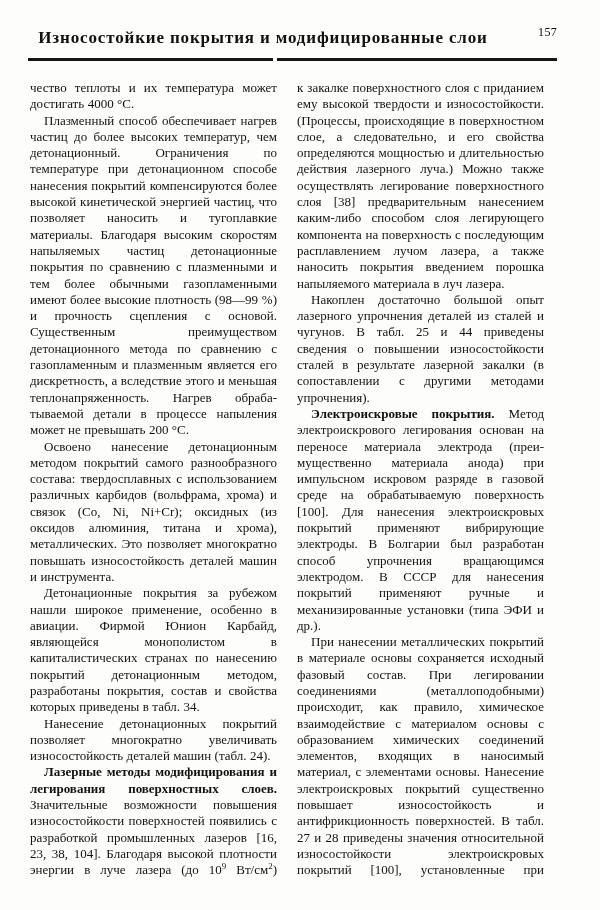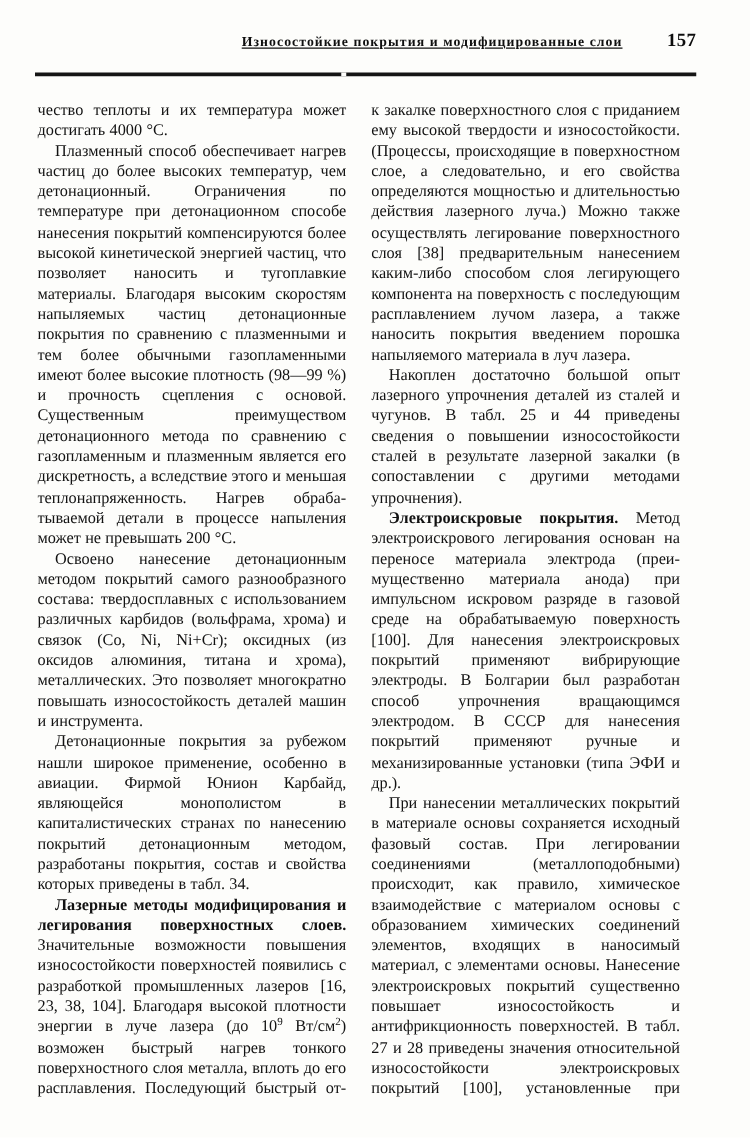--- a/index.html
+++ b/index.html
@@ -27,34 +27,33 @@
     left: 28px;
     top: 28px;
     width: 529px;
     height: 22px;
   }
   .runhead-title {
     position: absolute;
     left: 0;
     top: 0;
     width: 470px;
-    text-align: right;
+    text-align: center;
     font-weight: bold;
-    font-size: 11px;
+    font-size: 17px;
     letter-spacing: 0.85px;
     white-space: nowrap;
     color: #101010;
-    text-decoration: underline;
   }
   .runhead-folio {
     position: absolute;
     right: 0;
     top: -3px;
-    font-weight: bold;
-    font-size: 15px;
+    font-weight: normal;
+    font-size: 12px;
     letter-spacing: 0.3px;
     color: #0d0d0d;
     text-align: right;
   }
   .rule {
     position: absolute;
     left: 28px;
     top: 58px;
     width: 529px;
     height: 3px;
@@ -118,20 +117,21 @@
   <div class="rule"></div>
   <div class="rule-break"></div>
 
   <div class="cols">
 
     <div class="col col-left">
       <p class="noind">чество теплоты и их температура может достигать 4000 °С.</p>
       <p class="ind">Плазменный способ обеспечивает на­грев частиц до более высоких темпера­тур, чем детонационный. Ограничения по температуре при детонационном способе нанесения покрытий компенси­руются более высокой кинетической энергией частиц, что позволяет нано­сить и тугоплавкие материалы. Благо­даря высоким скоростям напыляемых частиц детонационные покрытия по сравнению с плазменными и тем более обычными газопламенными имеют более высокие плотность (98—99 %) и проч­ность сцепления с основой. Существен­ным преимуществом детонационного метода по сравнению с газопламенным и плазменным является его дискрет­ность, а вследствие этого и меньшая теплонапряженность. Нагрев обраба­тываемой детали в процессе напыления может не превышать 200 °С.</p>
       <p class="ind">Освоено нанесение детонационным методом покрытий самого разнообраз­ного состава: твердосплавных с ис­пользованием различных карбидов (вольфрама, хрома) и связок (Co, Ni, Ni+Cr); оксидных (из оксидов алюми­ния, титана и хрома), металлических. Это позволяет многократно повышать износостойкость деталей машин и ин­струмента.</p>
       <p class="ind">Детонационные покрытия за рубе­жом нашли широкое применение, осо­бенно в авиации. Фирмой Юнион Кар­байд, являющейся монополистом в капиталистических странах по нанесе­нию покрытий детонационным методом, разработаны покрытия, состав и свой­ства которых приведены в табл. 34.</p>
+      <p class="ind">Нанесение детонационных покрытий позволяет многократно увеличивать износостойкость деталей машин (табл. 24).</p>
       <p class="ind"><b>Лазерные методы модифицирова­ния и легирования поверхностных слоев.</b><span> Значительные возможности повышения износостойкости поверх­ностей появились с разработкой про­мышленных лазеров [16, 23, 38, 104]. Благодаря высокой плотности энергии в луче лазера (до 10</span><sup>9</sup><span> Вт/см</span><sup>2</sup><span>) возможен быстрый нагрев тонкого поверхност­ного слоя металла, вплоть до его рас­плавления. Последующий быстрый от­вод теплоты в объем металла приводит</span></p>
     </div>
 
     <div class="col col-right">
       <p class="noind">к закалке поверхностного слоя с при­данием ему высокой твердости и износо­стойкости. (Процессы, происходящие в поверхностном слое, а следовательно, и его свойства определяются мощно­стью и длительностью действия лазер­ного луча.) Можно также осуществлять легирование поверхностного слоя [38] предварительным нанесением каким-либо способом слоя легирующего ком­понента на поверхность с последующим расплавлением лучом лазера, а также наносить покрытия введением порошка напыляемого материала в луч лазера.</p>
       <p class="ind">Накоплен достаточно большой опыт лазерного упрочнения деталей из ста­лей и чугунов. В табл. 25 и 44 приведе­ны сведения о повышении износостой­кости сталей в результате лазерной закалки (в сопоставлении с другими методами упрочнения).</p>
       <p class="ind"><b>Электроискровые покрытия.</b><span> Метод электроискрового легирования основан на переносе материала электрода (преи­мущественно материала анода) при импульсном искровом разряде в газо­вой среде на обрабатываемую поверх­ность [100]. Для нанесения электро­искровых покрытий применяют вибри­рующие электроды. В Болгарии был разработан способ упрочнения вра­щающимся электродом. В СССР для нанесения покрытий применяют руч­ные и механизированные установки (типа ЭФИ и др.).</span></p>
       <p class="ind">При нанесении металлических покры­тий в материале основы сохраняется исходный фазовый состав. При леги­ровании соединениями (металлопо­добными) происходит, как правило, химическое взаимодействие с материа­лом основы с образованием химических соединений элементов, входящих в наносимый материал, с элементами основы. Нанесение электроискровых покрытий существенно повышает изно­состойкость и антифрикционность по­верхностей. В табл. 27 и 28 приведены значения относительной износостой­кости электроискровых покрытий [100], установленные при испытаниях по методике М. М. Хрущова и М. А. Ба­бичева [91] (изнашивание по электро­корундовой шкурке).</p>
 
     </div>

